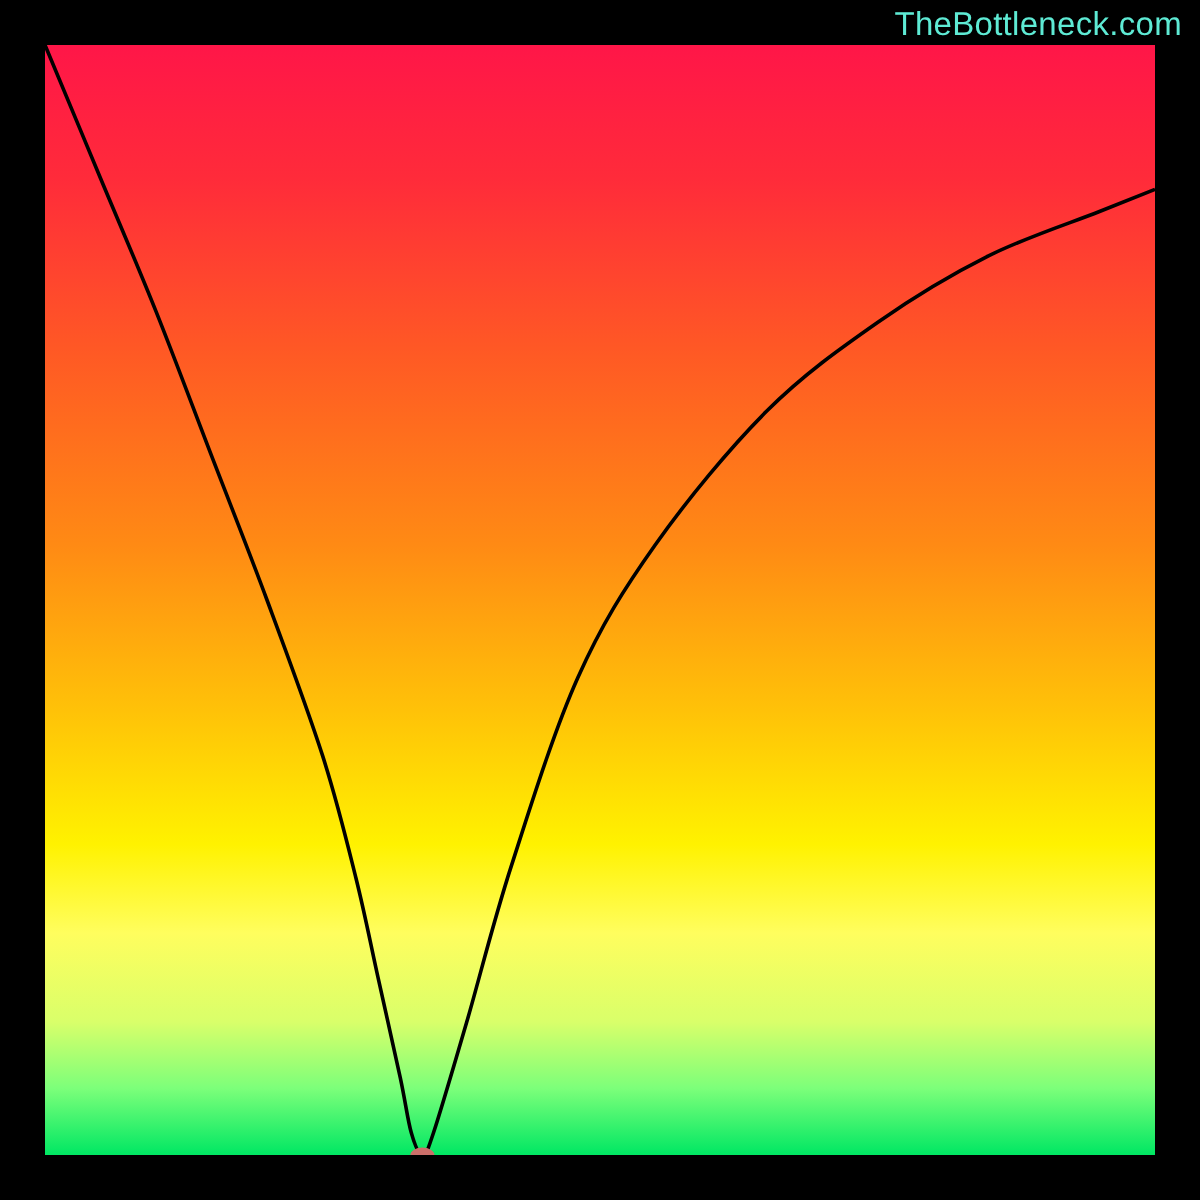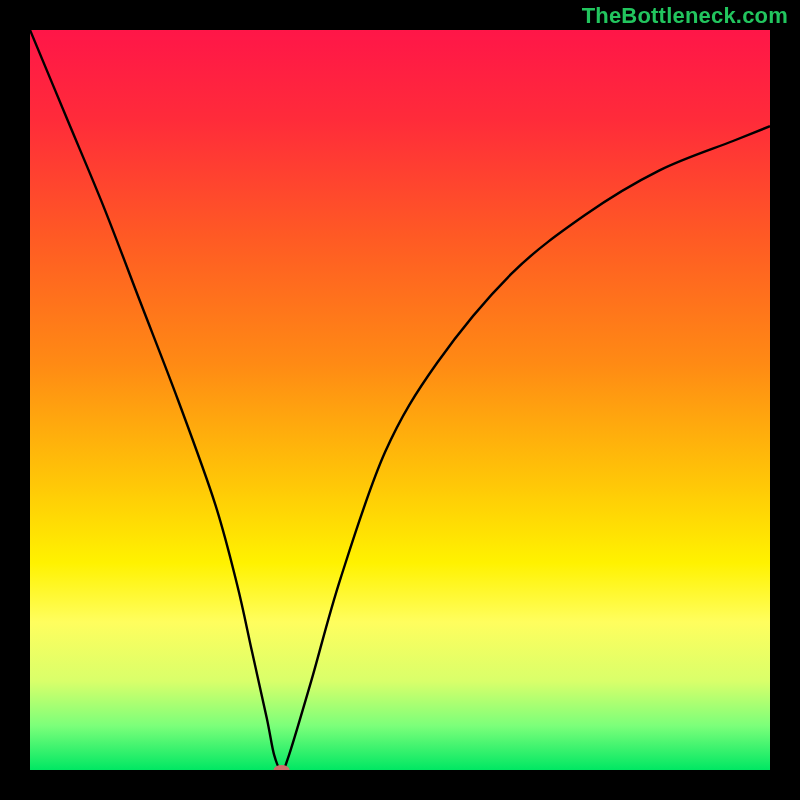--- a/index.html
+++ b/index.html
@@ -23,24 +23,24 @@
     position: absolute;
     top: 30px;
     left: 30px;
     width: 740px;
     height: 740px;
   }
   .watermark {
     position: absolute;
     top: 3px;
     right: 12px;
-    color: #22c55e;
+    color: #5eead4;
     font-size: 22px;
     letter-spacing: 0.2px;
-    font-weight: 700;
+    font-weight: 400;
     text-align: center;
   }
   svg { display: block; }
 </style>
 </head>
 <body>
 
 <div class="frame">
   <div class="watermark">TheBottleneck.com</div>
 

